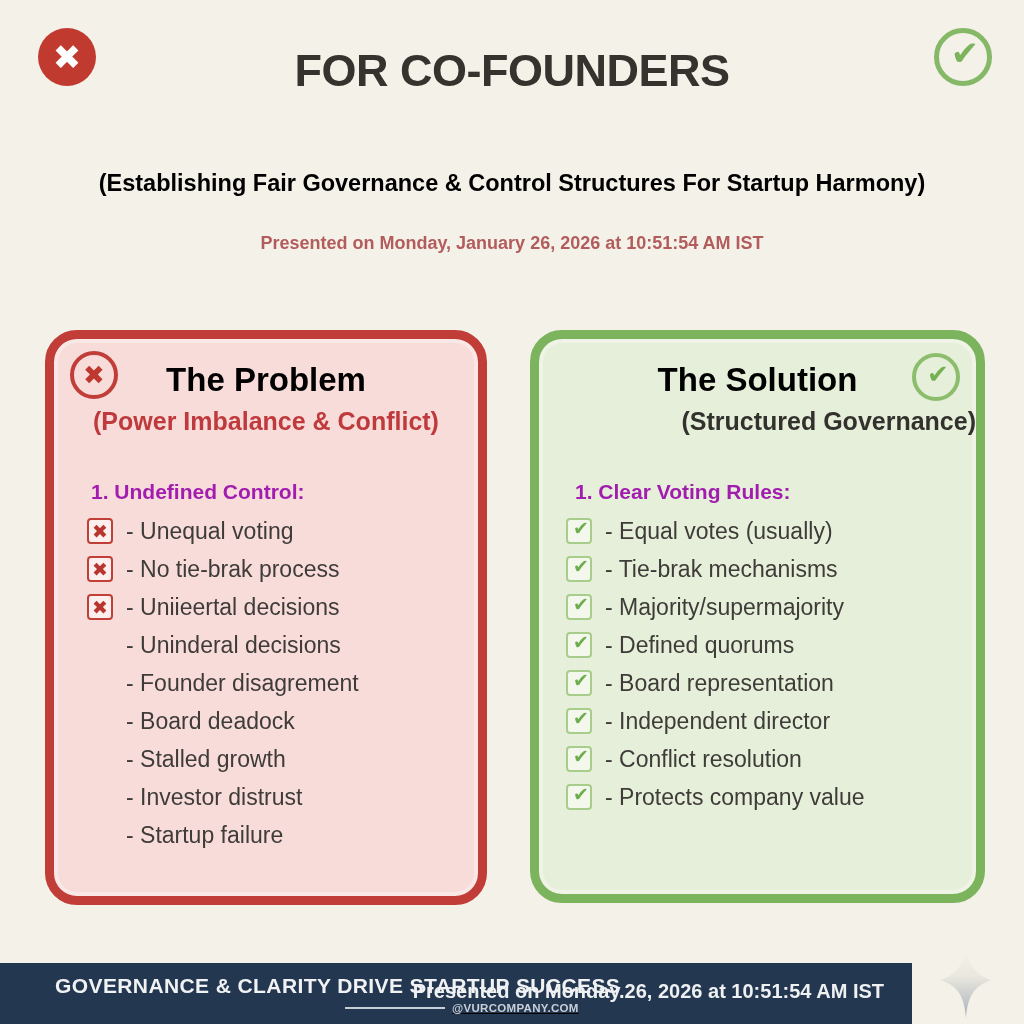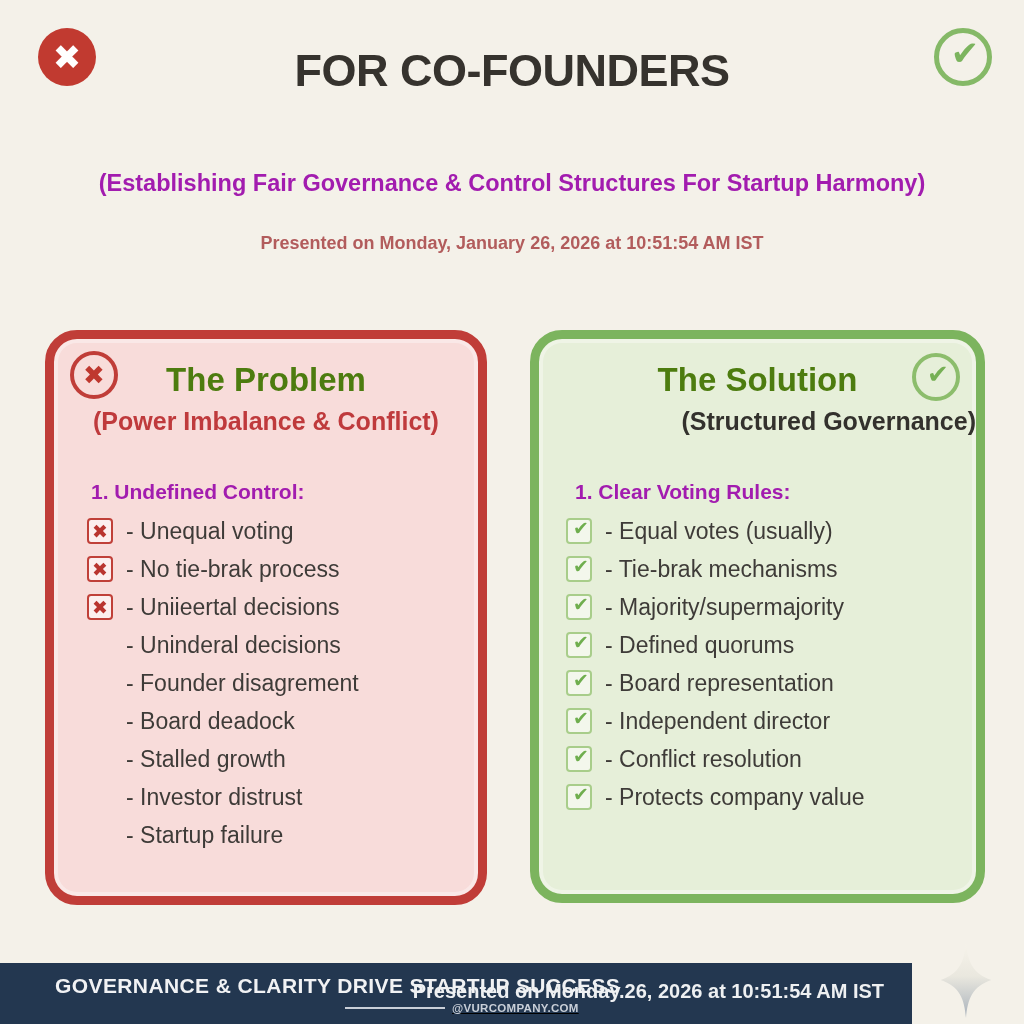--- a/index.html
+++ b/index.html
@@ -9,38 +9,38 @@
   
   .hdr-cross{position:absolute;left:38px;top:28px;width:58px;height:58px;border-radius:50%;
     background:#c13a30;display:flex;align-items:center;justify-content:center;
     color:#ffffff;font-size:34px;font-weight:900;line-height:1;}
   .hdr-check{position:absolute;right:32px;top:28px;width:48px;height:48px;border-radius:50%;
     border:5px solid #85b967;display:flex;align-items:center;justify-content:center;
     color:#7cb45e;font-size:34px;font-weight:900;line-height:1;}
   .hdr-check span{transform:translate(2px,-4px);}
   .title{position:absolute;left:0;right:0;top:44px;text-align:center;color:#36332e;
     font-size:45px;font-weight:800;letter-spacing:-0.5px;line-height:1.18;}
-  .subtitle{position:absolute;left:0;right:0;top:170px;text-align:center;color:#a21caf;
+  .subtitle{position:absolute;left:0;right:0;top:170px;text-align:center;color:#000000;
     font-size:23.5px;font-weight:700;}
   .hdr-date{position:absolute;left:0;right:0;top:233px;text-align:center;color:#b25c5c;
     font-size:18px;font-weight:600;}
 
   
   .panel{position:absolute;top:330px;border-radius:32px;box-sizing:border-box;
     box-shadow:inset 0 0 0 4px rgba(255,255,255,0.35);}
   .panel.problem{left:45px;width:442px;height:575px;background:#f8dcda;border:9px solid #c03d38;}
   .panel.solution{left:530px;width:455px;height:573px;background:#e6efd9;border:9px solid #7cb45e;}
 
   .pnl-icon{position:absolute;width:48px;height:48px;border-radius:50%;box-sizing:border-box;
     display:flex;align-items:center;justify-content:center;font-weight:900;font-size:26px;line-height:1;}
   .pnl-icon.red{left:16px;top:12px;border:4px solid #c03d38;color:#bf382f;}
   .pnl-icon.green{right:16px;top:14px;border:4px solid #8cbd6c;color:#76b055;}
   .pnl-icon.green span{transform:translate(2px,-3px);}
 
-  .pnl-title{margin-top:22px;text-align:center;font-size:33px;font-weight:800;color:#4d7c0f;}
+  .pnl-title{margin-top:22px;text-align:center;font-size:33px;font-weight:800;color:#000000;}
   .pnl-sub{text-align:center;font-size:25px;font-weight:700;margin-top:8px;}
   .panel.problem .pnl-sub{color:#bf3a3c;}
   .panel.solution .pnl-sub{color:#33312d;text-align:right;}
 
   .sec-head{font-size:21px;font-weight:800;color:#a21caf;margin:44px 16px 8px 0;}
   .panel.problem .sec-head{padding-left:37px;}
   .panel.solution .sec-head{padding-left:36px;}
 
   .list{display:flex;flex-direction:column;}
   .row{height:38px;display:flex;align-items:center;}

